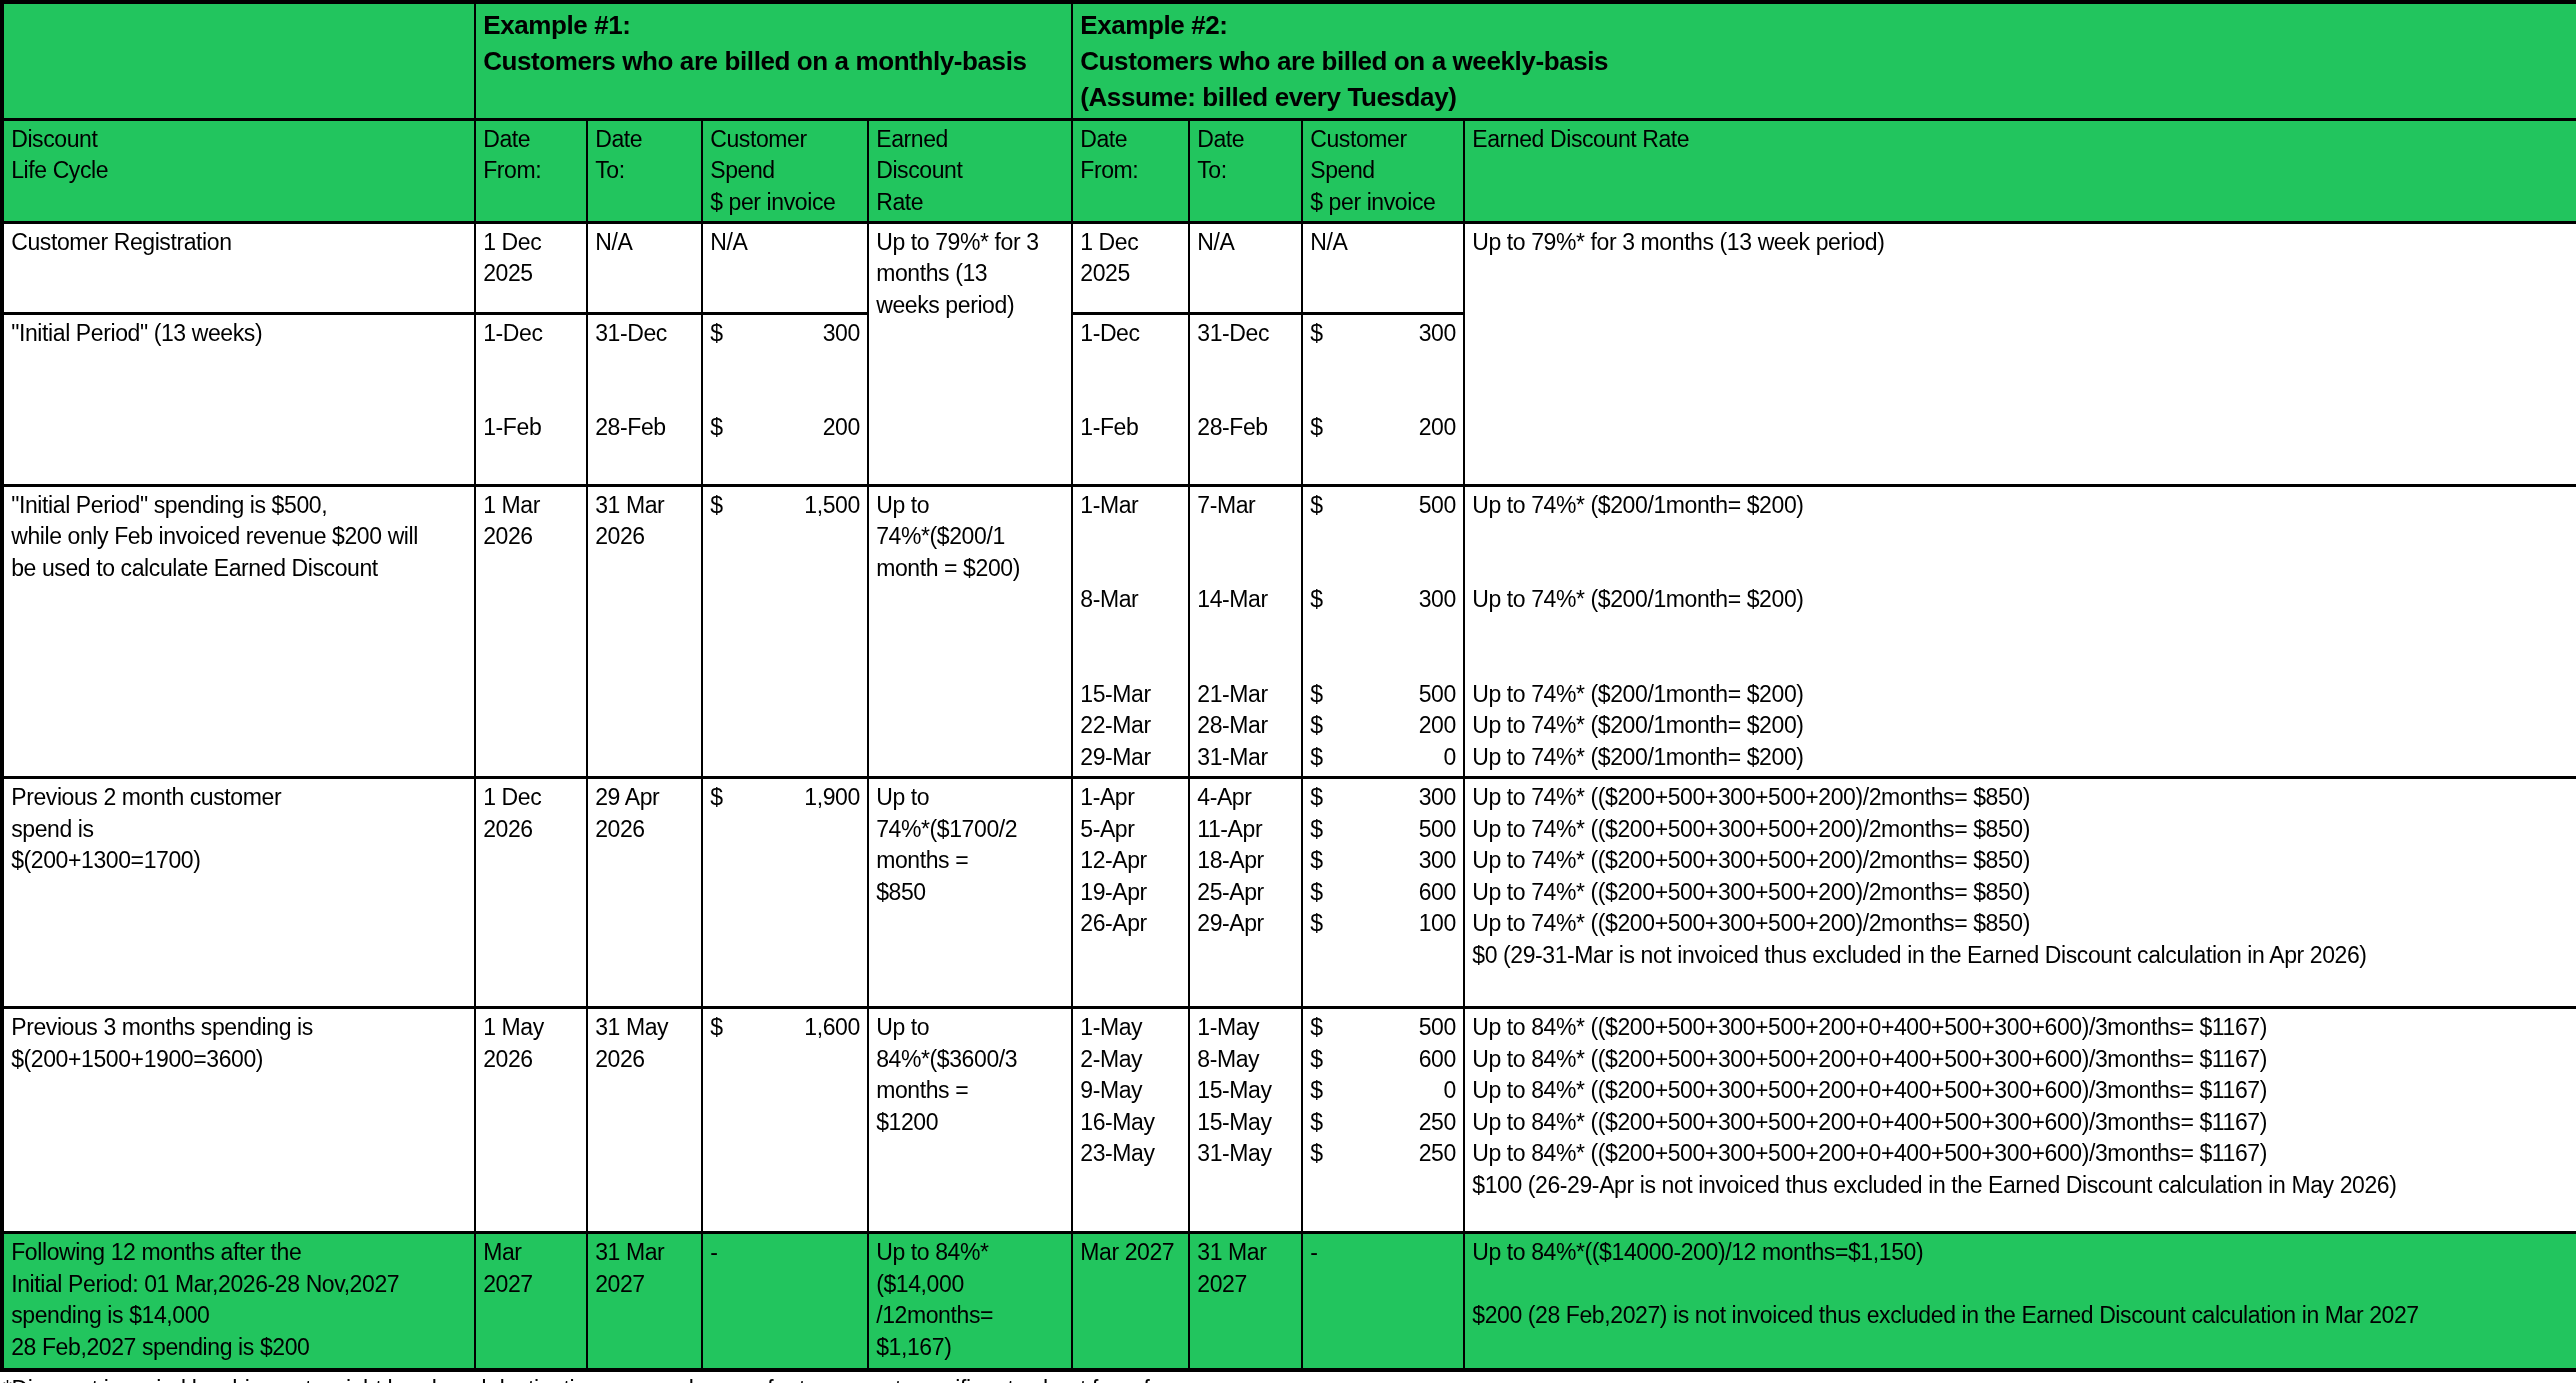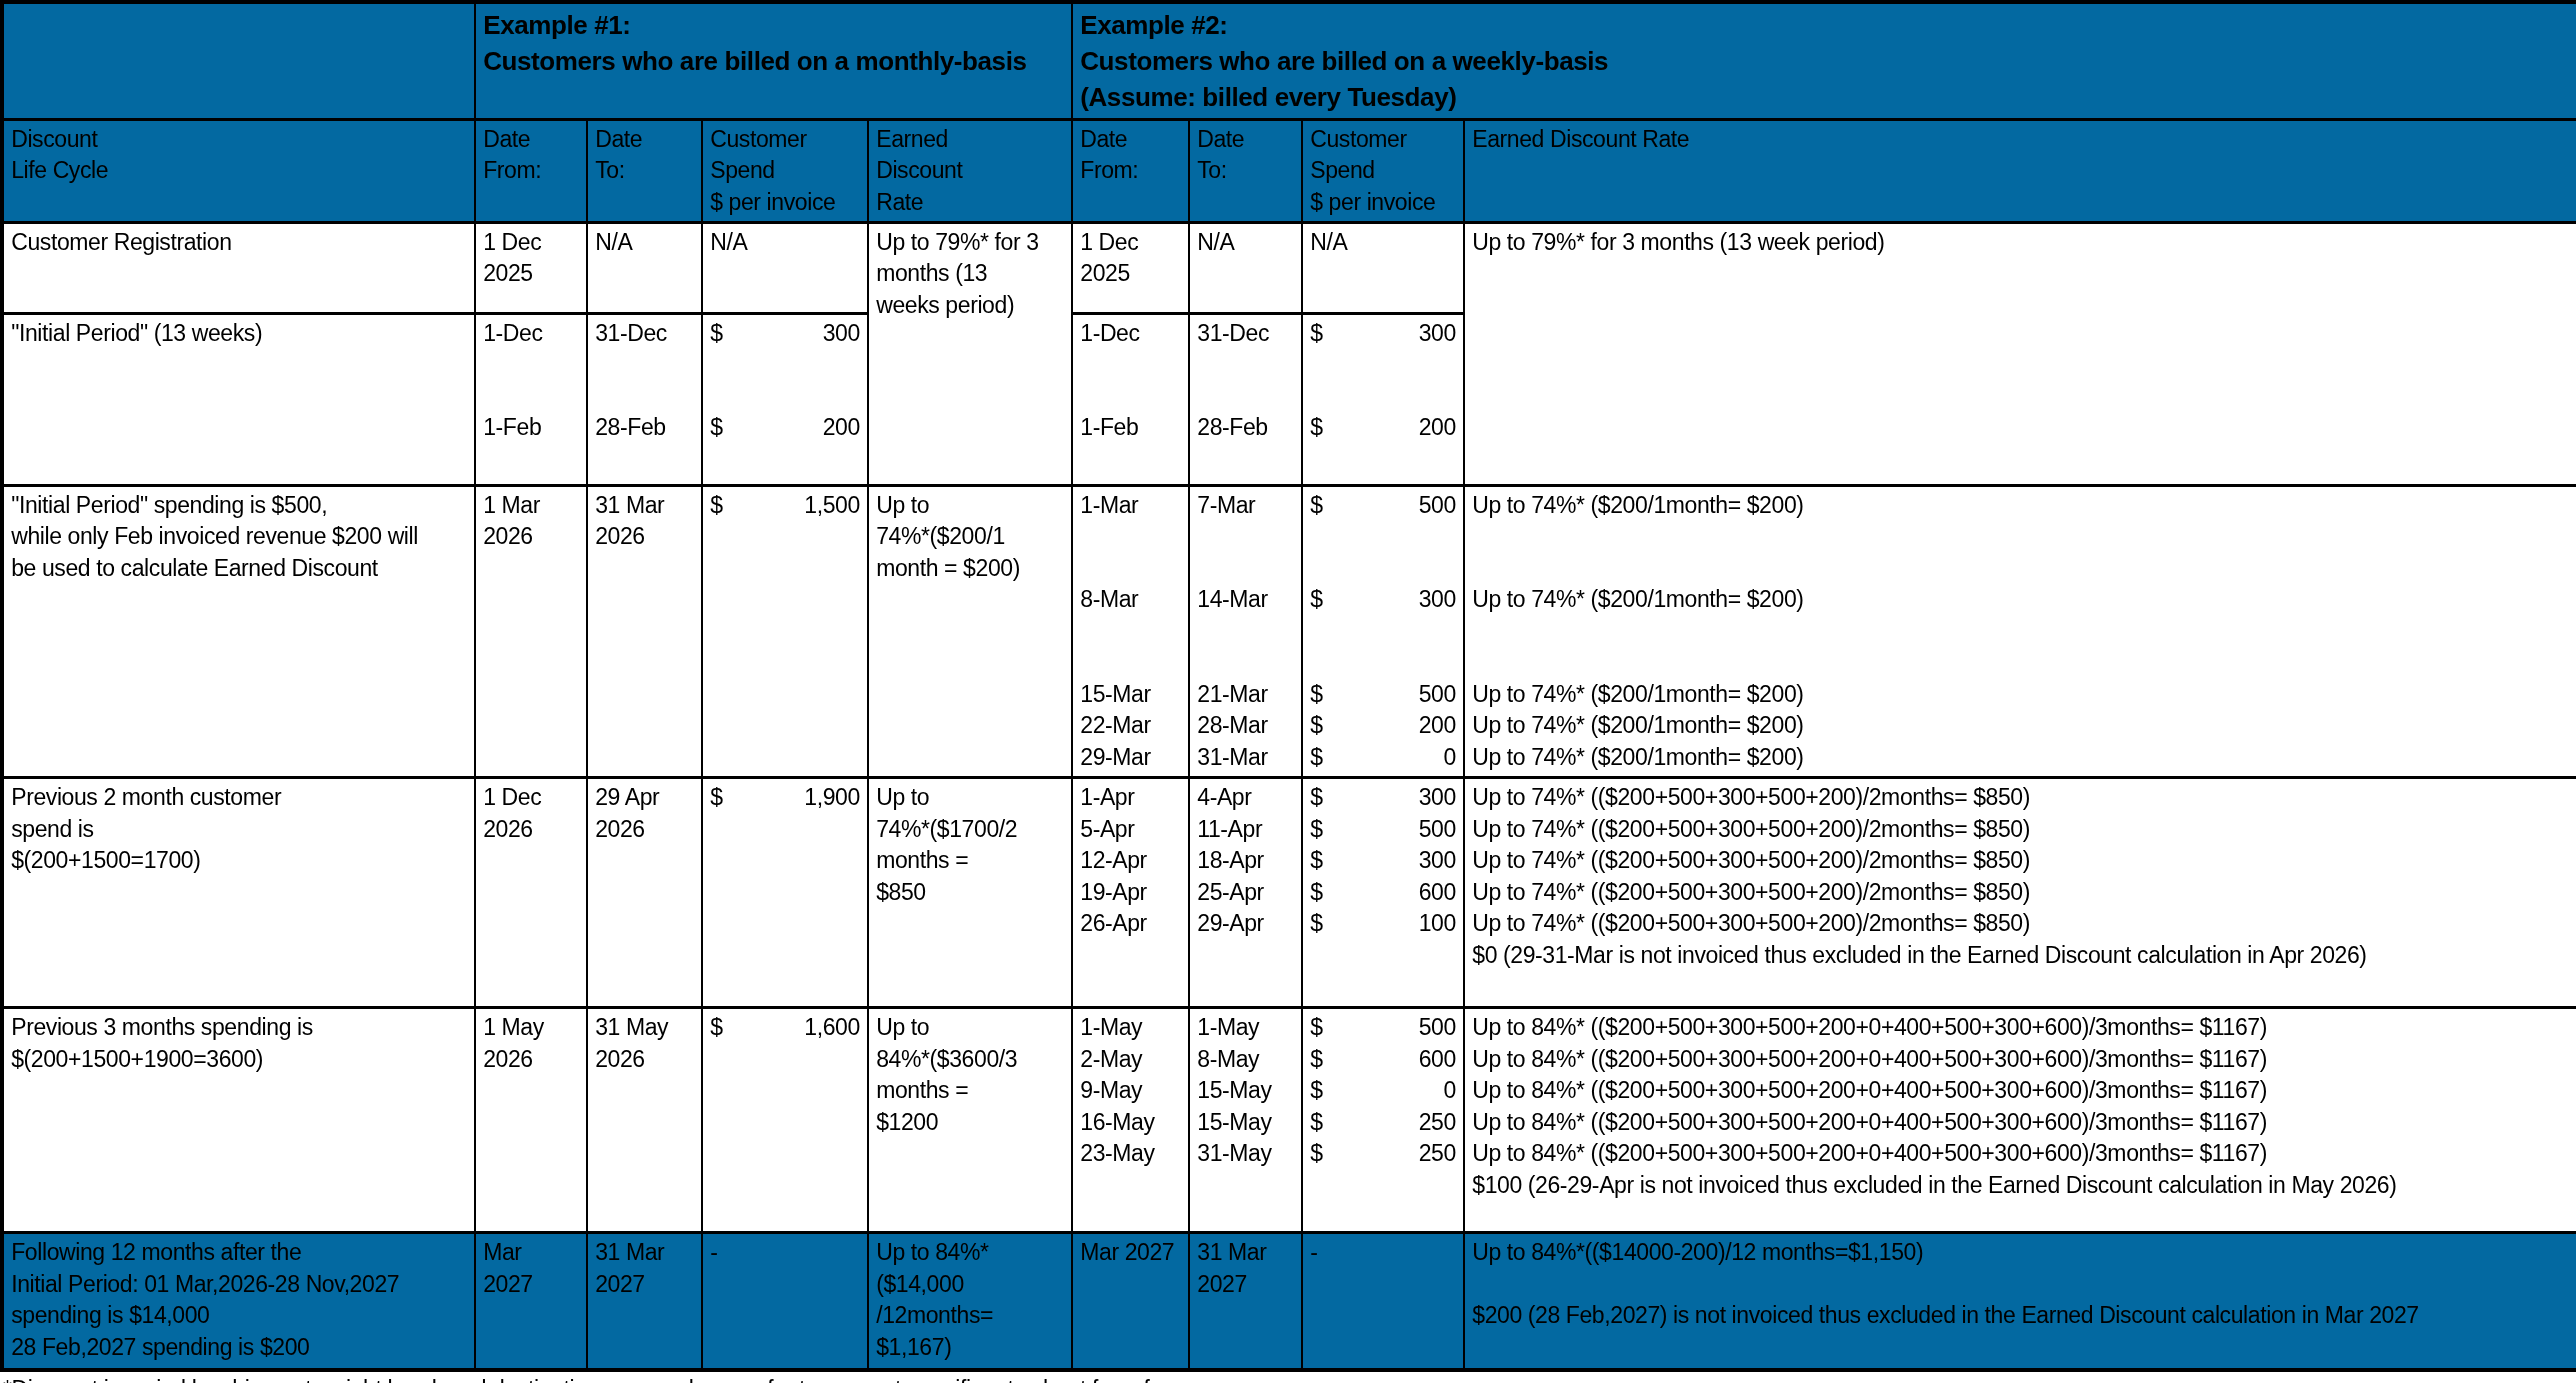--- a/index.html
+++ b/index.html
@@ -33,21 +33,21 @@
     font-weight: normal;
   }
   tr.example-header th {
     font-size: 26px;
     line-height: 36px;
     font-weight: bold;
   }
   tr.col-header th {
     font-weight: normal;
   }
-  .gray { background: #0369a1; }
+  .gray { background: #22c55e; }
   .money-line {
     display: flex;
     justify-content: space-between;
     height: 31.5px;
     line-height: 31.5px;
   }
   .money-line span { white-space: pre; }
   .footnote {
     font-size: 23px;
     line-height: 31.5px;
@@ -179,21 +179,21 @@
 
 
 Up to 74%* ($200/1month= $200)
 Up to 74%* ($200/1month= $200)
 Up to 74%* ($200/1month= $200)</td>
   </tr>
 
   <tr style="height:230px">
     <td>Previous 2 month customer
 spend is
-$(200+1500=1700)</td>
+$(200+1300=1700)</td>
     <td>1 Dec
 2026</td>
     <td>29 Apr
 2026</td>
     <td><div class="money-line"><span>$</span><span>1,900</span></div></td>
     <td>Up to
 74%*($1700/2
 months =
 $850</td>
     <td>1-Apr

